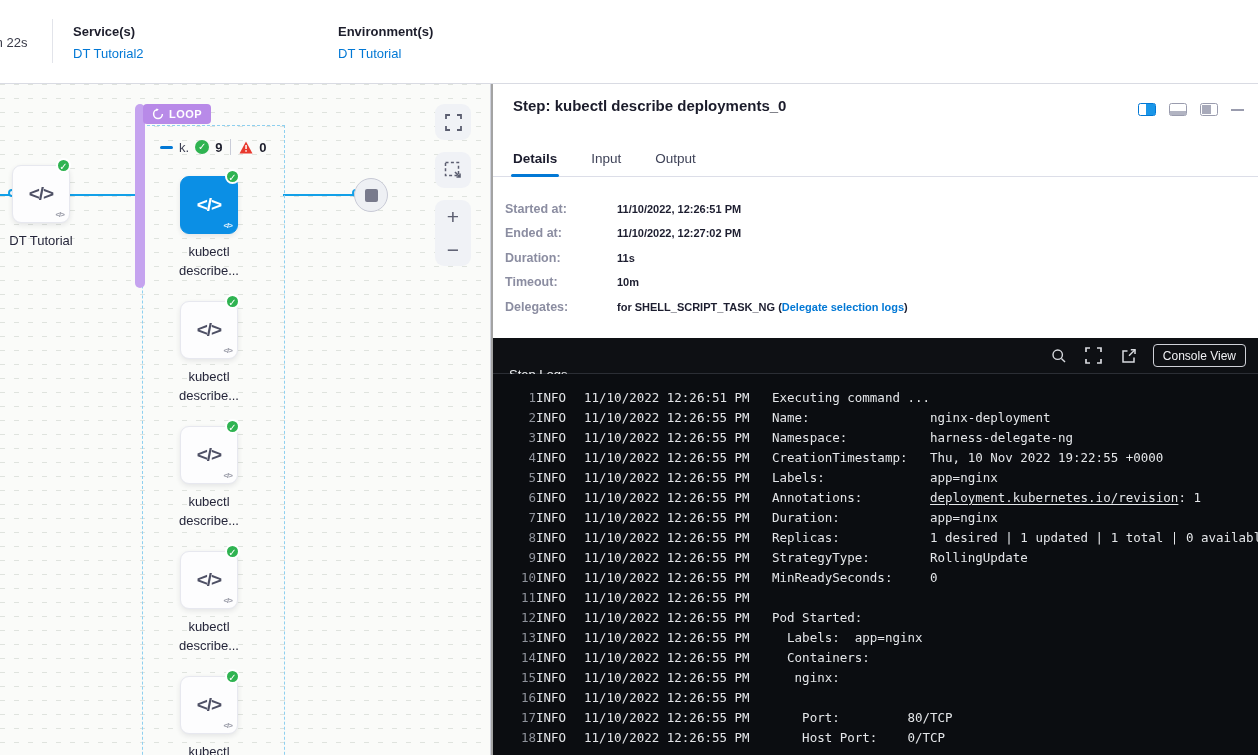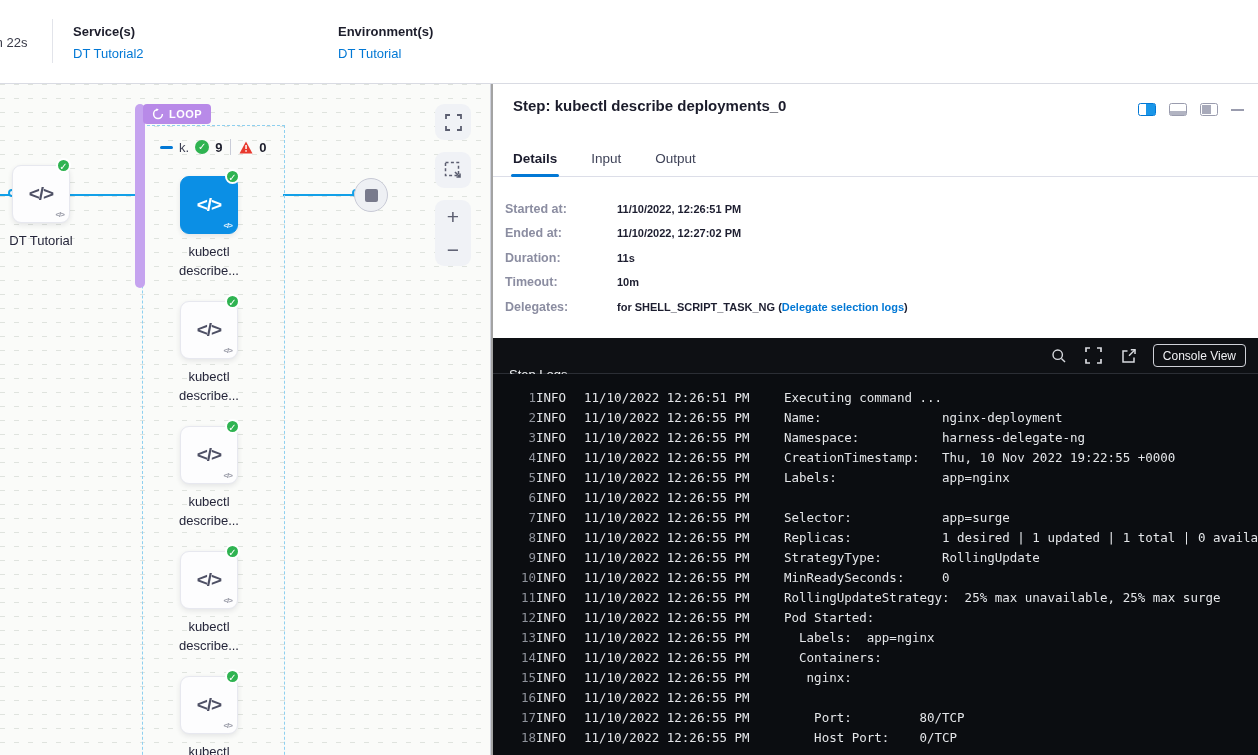--- a/index.html
+++ b/index.html
@@ -80,21 +80,21 @@
   .log-bar-title { font-size:13px; color:#eceef0; flex:0 0 auto;margin-top:38px; }
   .log-bar-spacer { flex:1; }
   .log-icon { width:18px; height:18px; margin-left:17px; color:#d7d9de; display:flex; align-items:center; justify-content:center; cursor:pointer; }
   .console-btn { margin-left:15px; height:23px; padding:0 9px; border:1px solid #cfd1d8; border-radius:4px; background:transparent;
     color:#f0f1f4; font-size:12px; font-family:"Liberation Sans", sans-serif; white-space:nowrap; cursor:pointer; }
   .log-body { position:absolute; left:0; top:290px; width:100%; height:381px; background:#0b0d11; padding:13px 0 0 21px; overflow:hidden; }
   .log-row { display:flex; height:20px; align-items:center; font-family:"DejaVu Sans Mono", monospace; font-size:12.5px; color:#e4e6e9; }
   .lr-num { width:22px; text-align:right; color:#8f939c; flex:0 0 auto; }
   .lr-level { width:34px; flex:0 0 auto; }
   .lr-time { width:172px; margin-left:14px; flex:0 0 auto; white-space:pre; }
-  .lr-msg { margin-left:28px; white-space:pre; flex:0 0 auto; }
+  .lr-msg { margin-left:16px; white-space:pre; flex:0 0 auto; }
   .lr-msg u { text-underline-offset:2px; }
 </style>
 </head>
 <body>
 
 <div class="top-header">
   <span class="duration-text">m 22s</span>
   <div class="hdr-divider"></div>
   <div class="hdr-block" style="left:73px;">
     <div class="hdr-label">Service(s)</div>
@@ -307,26 +307,27 @@
       <div class="log-row">
         <span class="lr-num">5</span>
         <span class="lr-level">INFO</span>
         <span class="lr-time">11/10/2022 12:26:55 PM</span>
         <span class="lr-msg">Labels:              app=nginx</span>
       </div>
       <div class="log-row">
         <span class="lr-num">6</span>
         <span class="lr-level">INFO</span>
         <span class="lr-time">11/10/2022 12:26:55 PM</span>
+        <span class="lr-msg">Annotations:         <u>deployment.kubernetes.io/revision</u>: 1</span>
       </div>
       <div class="log-row">
         <span class="lr-num">7</span>
         <span class="lr-level">INFO</span>
         <span class="lr-time">11/10/2022 12:26:55 PM</span>
-        <span class="lr-msg">Selector:            app=surge</span>
+        <span class="lr-msg">Duration:            app=nginx</span>
       </div>
       <div class="log-row">
         <span class="lr-num">8</span>
         <span class="lr-level">INFO</span>
         <span class="lr-time">11/10/2022 12:26:55 PM</span>
         <span class="lr-msg">Replicas:            1 desired | 1 updated | 1 total | 0 available</span>
       </div>
       <div class="log-row">
         <span class="lr-num">9</span>
         <span class="lr-level">INFO</span>
@@ -336,21 +337,20 @@
       <div class="log-row">
         <span class="lr-num">10</span>
         <span class="lr-level">INFO</span>
         <span class="lr-time">11/10/2022 12:26:55 PM</span>
         <span class="lr-msg">MinReadySeconds:     0</span>
       </div>
       <div class="log-row">
         <span class="lr-num">11</span>
         <span class="lr-level">INFO</span>
         <span class="lr-time">11/10/2022 12:26:55 PM</span>
-        <span class="lr-msg">RollingUpdateStrategy:  25% max unavailable, 25% max surge</span>
       </div>
       <div class="log-row">
         <span class="lr-num">12</span>
         <span class="lr-level">INFO</span>
         <span class="lr-time">11/10/2022 12:26:55 PM</span>
         <span class="lr-msg">Pod Started:</span>
       </div>
       <div class="log-row">
         <span class="lr-num">13</span>
         <span class="lr-level">INFO</span>

